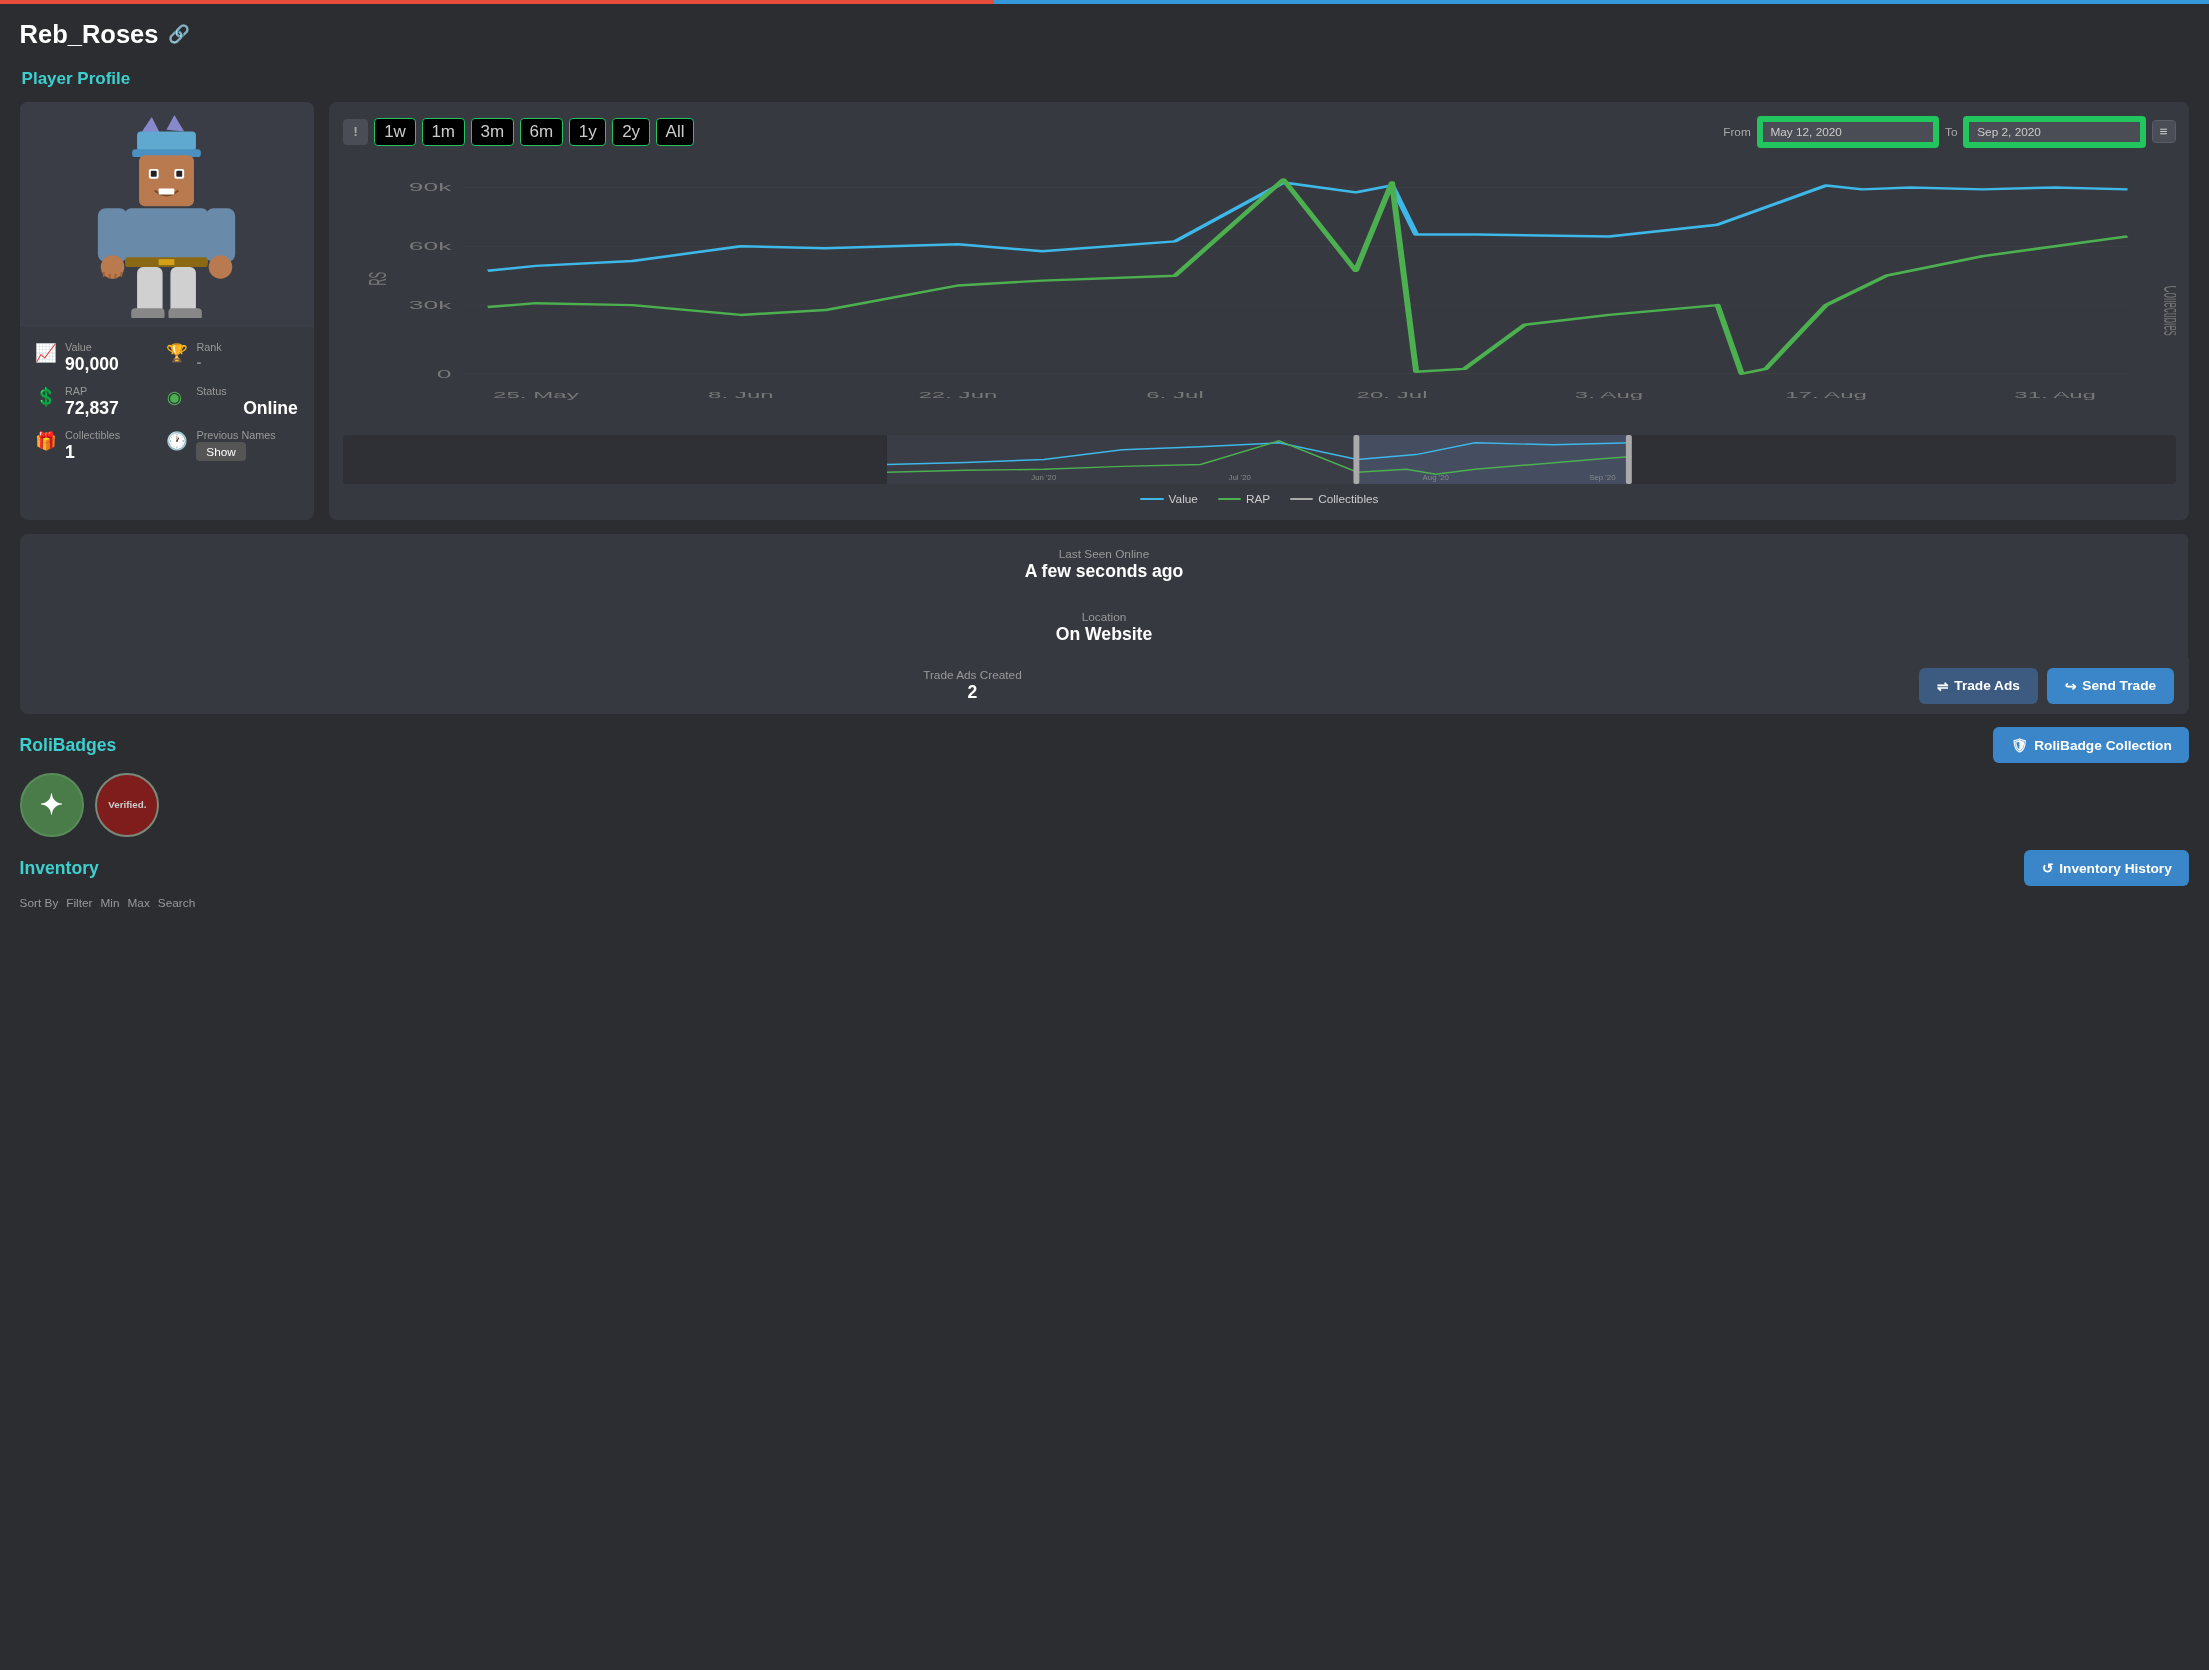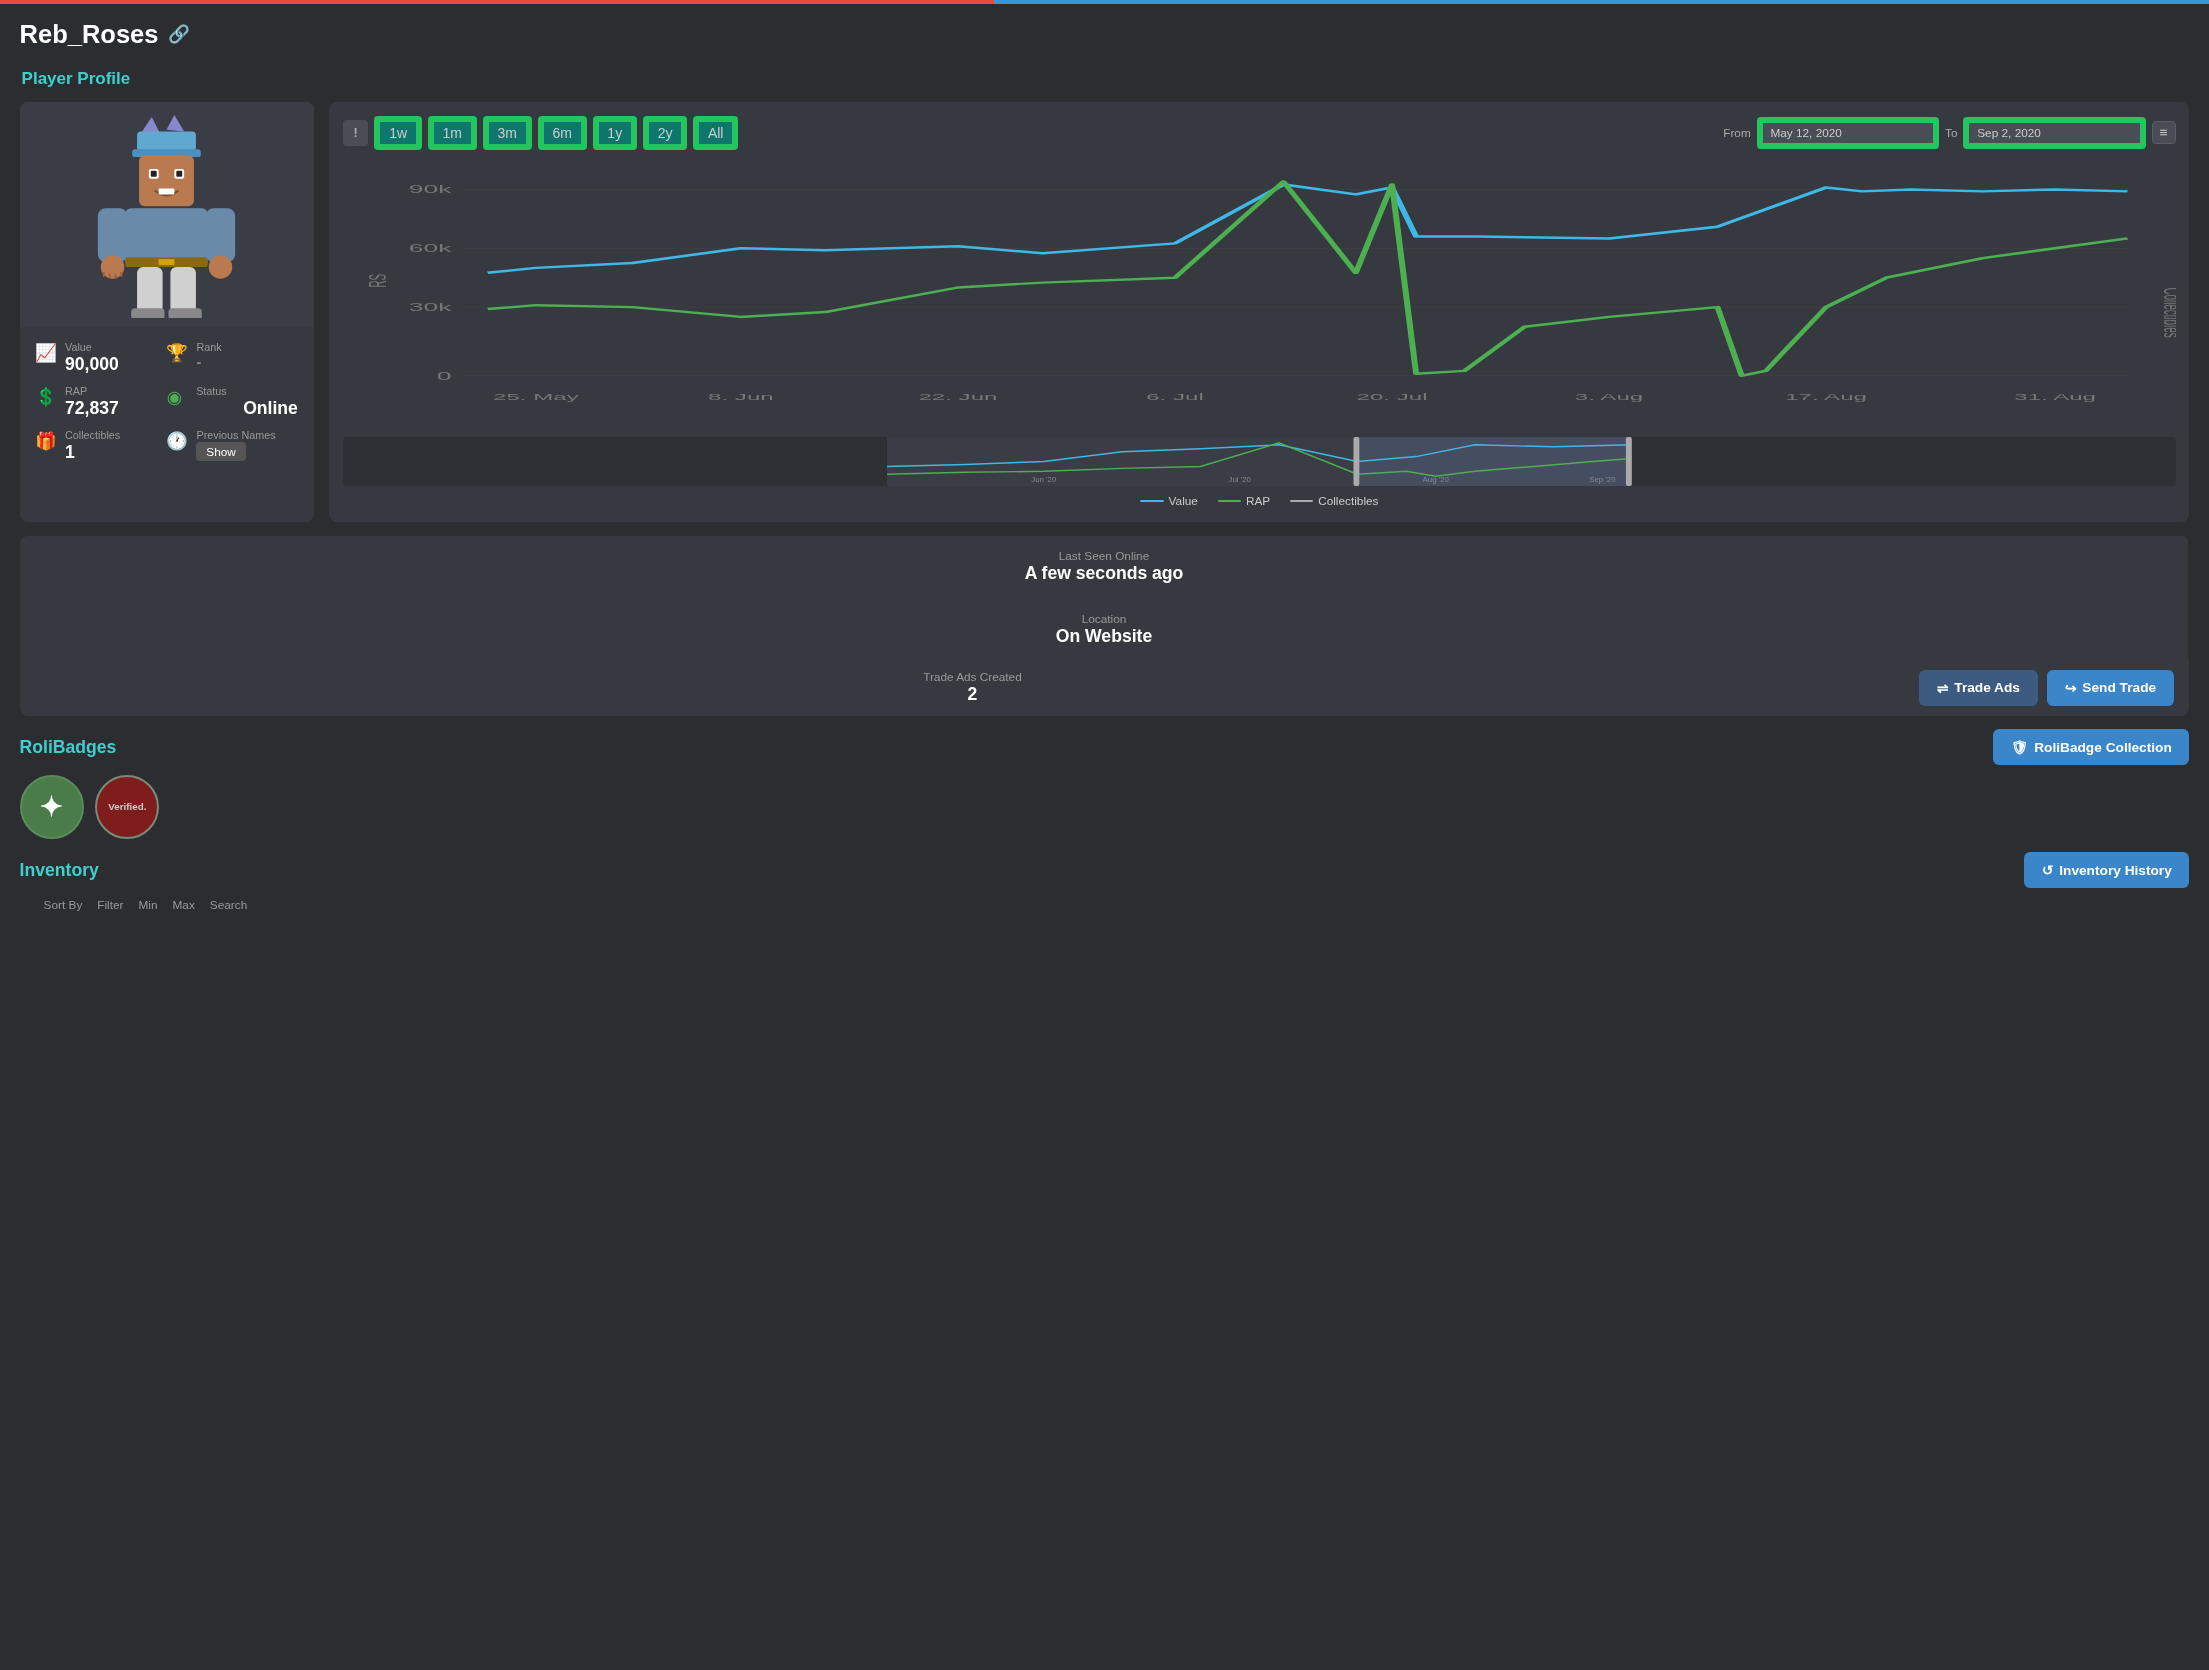--- a/index.html
+++ b/index.html
@@ -160,27 +160,27 @@
       display: flex;
       align-items: center;
       justify-content: center;
       color: #aaa;
       font-weight: 900;
       font-size: 12.7px;
       cursor: pointer;
     }
 
     .time-btn {
-      background: #0f766e;
-      border: 6px solid #22c55e;
+      background: #000000;
+      border: 1px solid #22c55e;
       color: #ccc;
       padding: 2.9px 8.8px;
       border-radius: 3.9px;
       cursor: pointer;
-      font-size: 14px;
+      font-size: 17px;
     }
 
     .date-range {
       margin-left: auto;
       display: flex;
       align-items: center;
       gap: 5.9px;
       font-size: 11.8px;
       color: #aaa;
     }
@@ -418,24 +418,23 @@
       cursor: pointer;
       font-size: 13.7px;
       font-weight: 600;
       display: flex;
       align-items: center;
       gap: 5.9px;
     }
 
     .inventory-filters {
       display: flex;
-      gap: 15px;
+      gap: 8px;
       color: #999;
       font-size: 11.8px;
-      margin-left: 24px;
     }
 
     .filter-label {
       color: #999;
       font-size: 11.8px;
     }
 
     
     ::-webkit-scrollbar { width: 5.9px; }
     ::-webkit-scrollbar-track { background: #2b2d31; }

